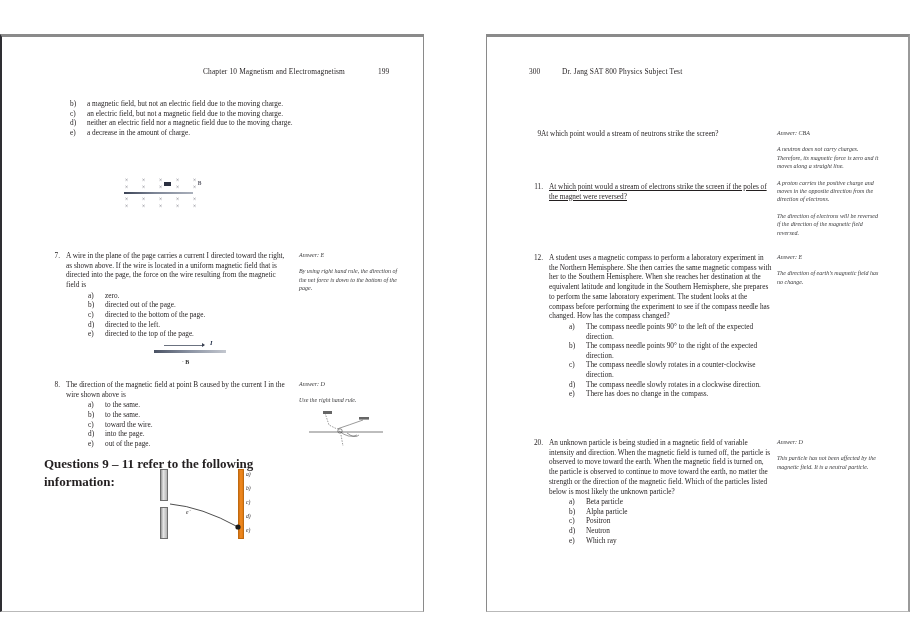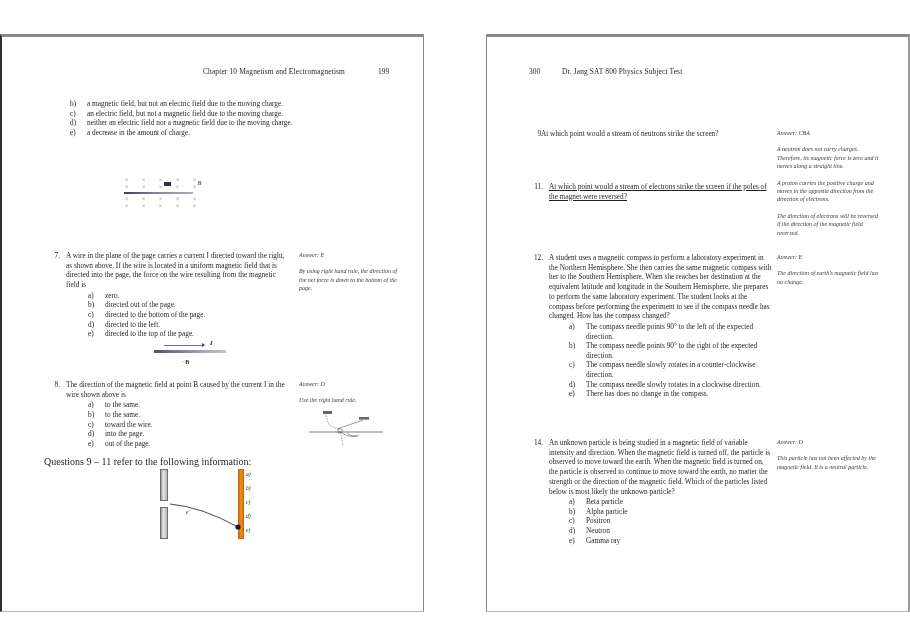--- a/index.html
+++ b/index.html
@@ -65,21 +65,21 @@
     font-size: 7.3px;
     line-height: 1.32;
     color: #231f20;
   }
   .opts li .lab {
     position: absolute;
     left: 0;
     width: 12px;
     text-align: left;
   }
-  .para { font-size: 10px; line-height: 1.35; color: #231f20; }
+  .para { font-size: 13px; line-height: 1.35; color: #231f20; font-weight: bold; }
 
   
   .ansbox {
     position: absolute;
     width: 104px;
     font-style: italic;
     font-size: 6px;
     line-height: 1.4;
     color: #3a3a3c;
   }
@@ -316,28 +316,28 @@
           <li><span class="lab">e)</span><span>There has does no change in the compass.</span></li>
         </ul>
       </div>
 
       <div class="ansbox" style="left:290px; top:216px;">
         <div class="ans-head">Answer: E</div>
         <p>The direction of earth’s magnetic field has no change.</p>
       </div>
 
       <div class="qblock" style="left:40px; top:401px; width:245px;">
-        <span class="qnum" style="left:0; top:0;">14.</span>
+        <span class="qnum" style="left:0; top:0;">20.</span>
         <div class="qtext" style="margin-left:22px;">An unknown particle is being studied in a magnetic field of variable intensity and direction. When the magnetic field is turned off, the particle is observed to move toward the earth. When the magnetic field is turned on, the particle is observed to continue to move toward the earth, no matter the strength or the direction of the magnetic field. Which of the particles listed below is most likely the unknown particle?</div>
         <ul class="opts" style="margin-left:42px; margin-top:1px;">
           <li><span class="lab">a)</span><span>Beta particle</span></li>
           <li><span class="lab">b)</span><span>Alpha particle</span></li>
           <li><span class="lab">c)</span><span>Positron</span></li>
           <li><span class="lab">d)</span><span>Neutron</span></li>
-          <li><span class="lab">e)</span><span>Gamma ray</span></li>
+          <li><span class="lab">e)</span><span>Which ray</span></li>
         </ul>
       </div>
 
       <div class="ansbox" style="left:290px; top:401px;">
         <div class="ans-head">Answer: D</div>
         <p>This particle has not been affected by the magnetic field. It is a neutral particle.</p>
       </div>
 
     </div>
   </div>

